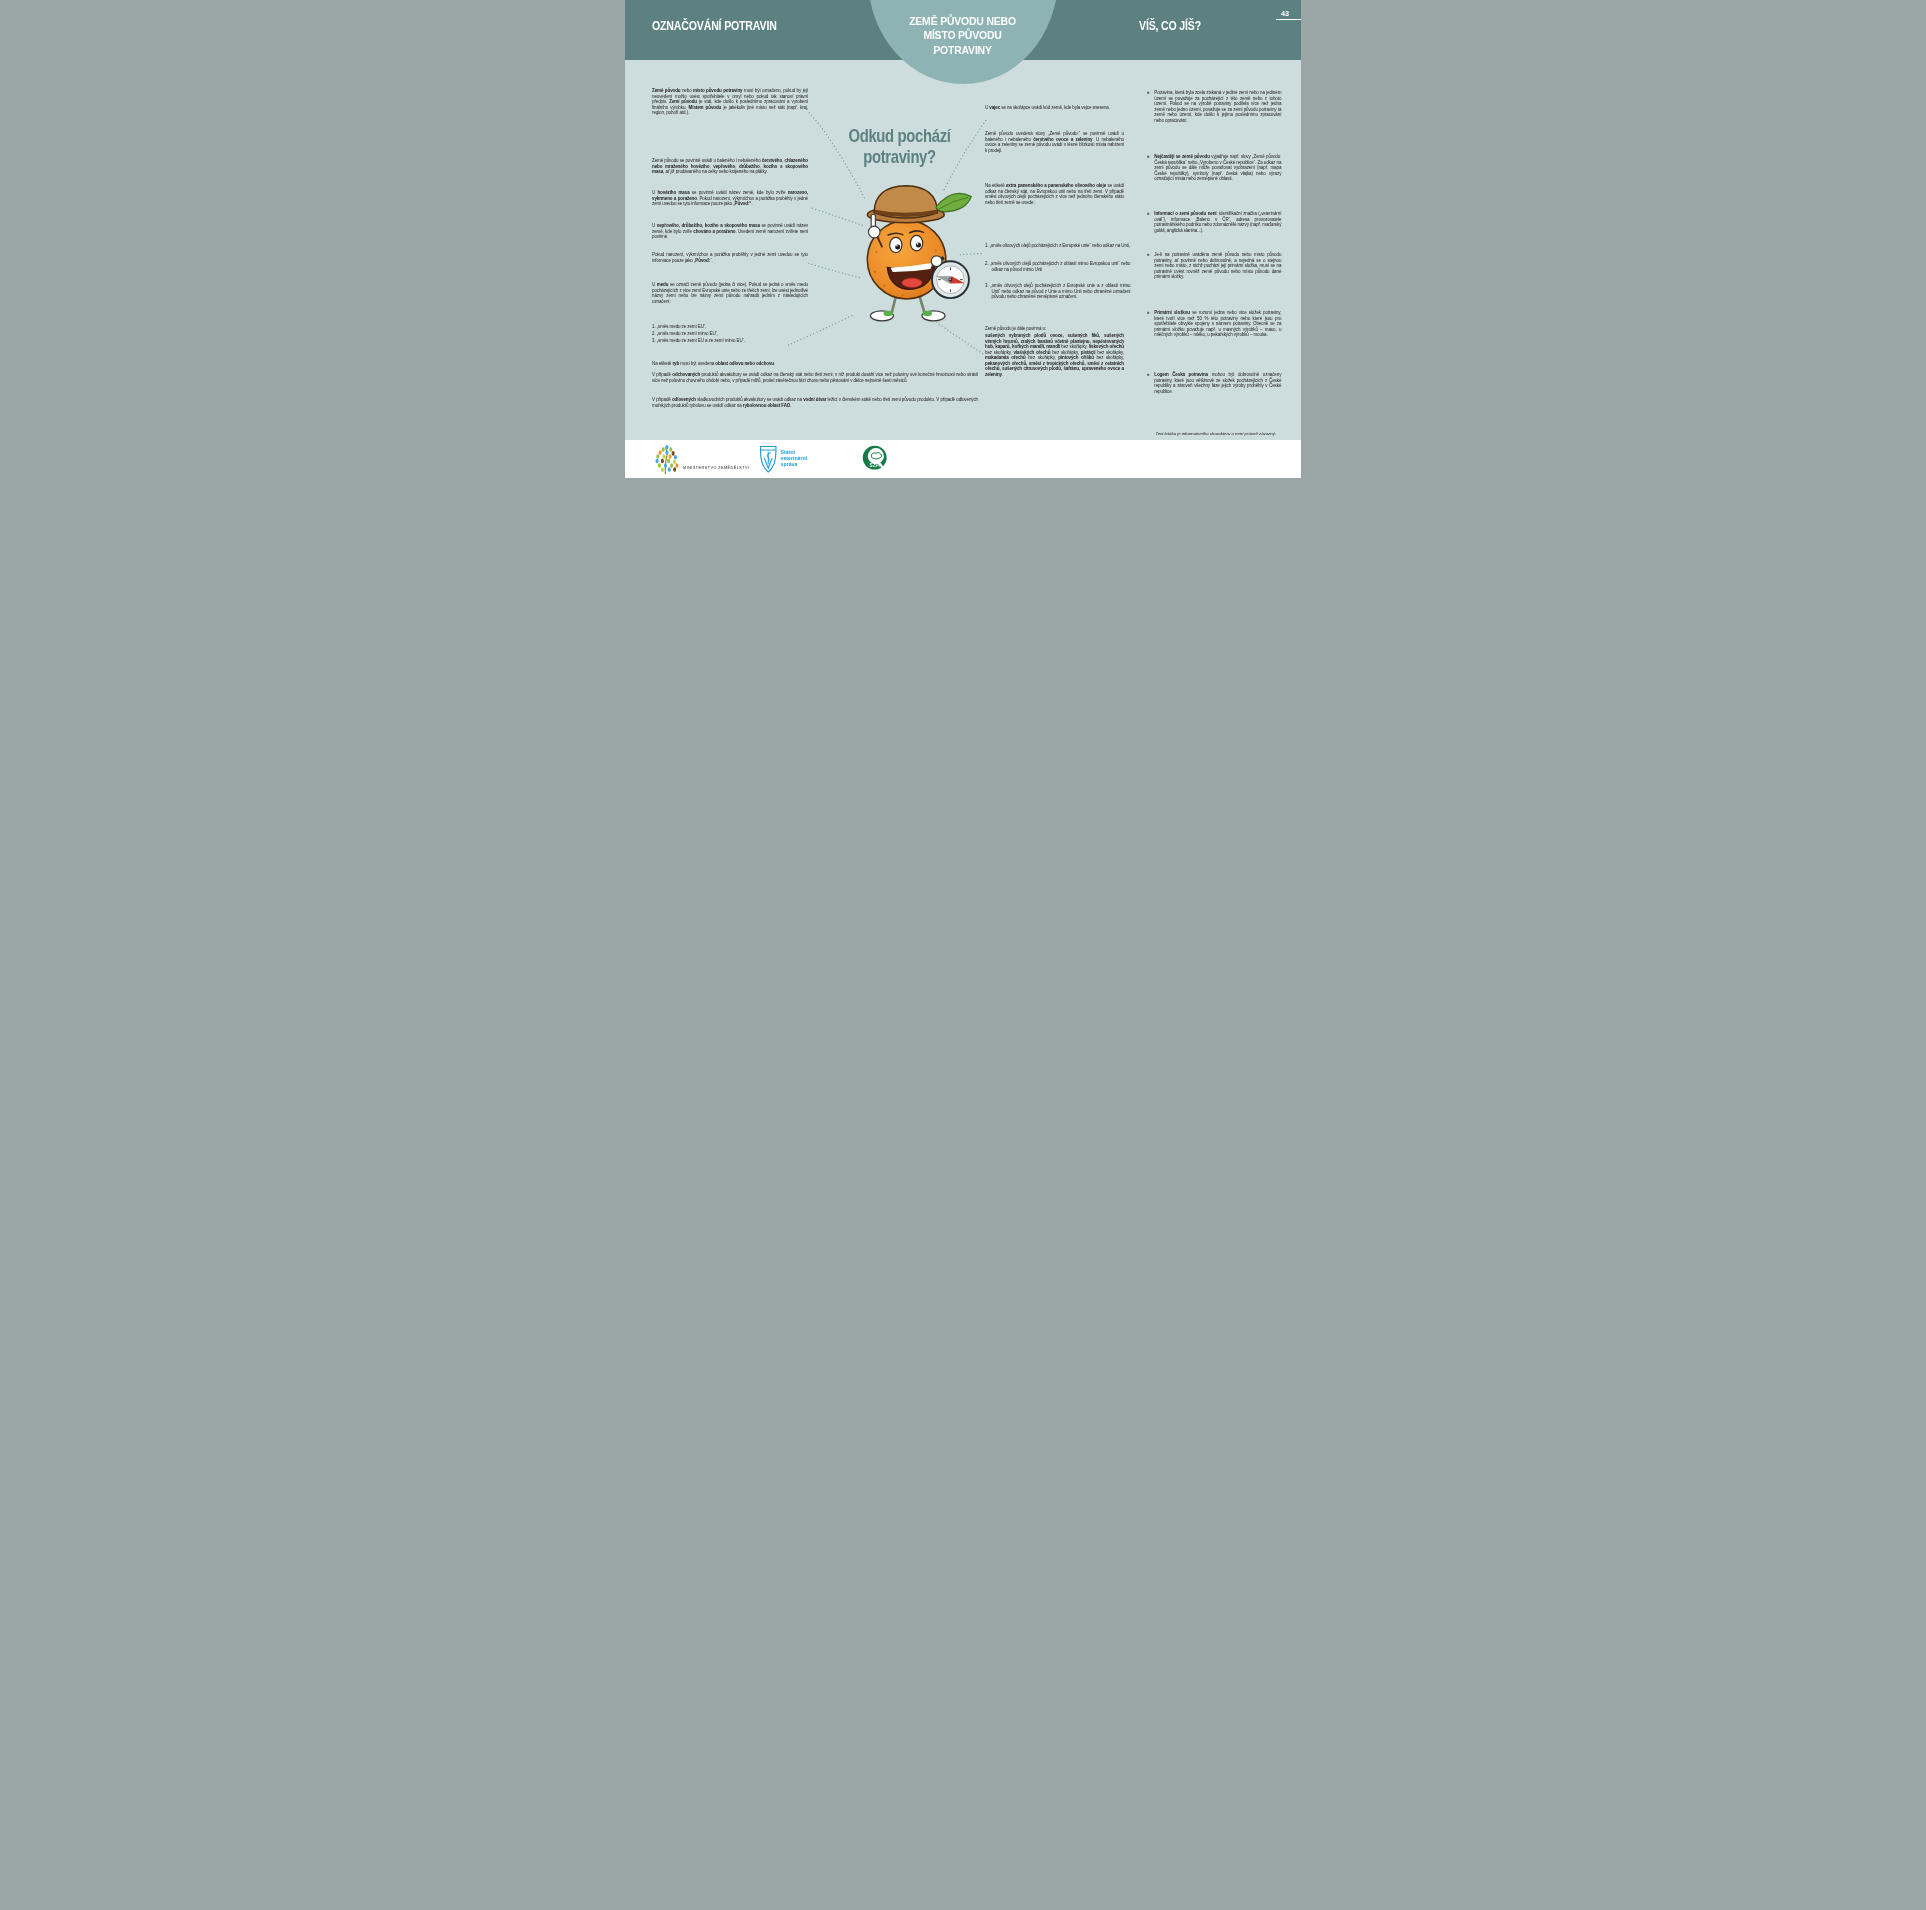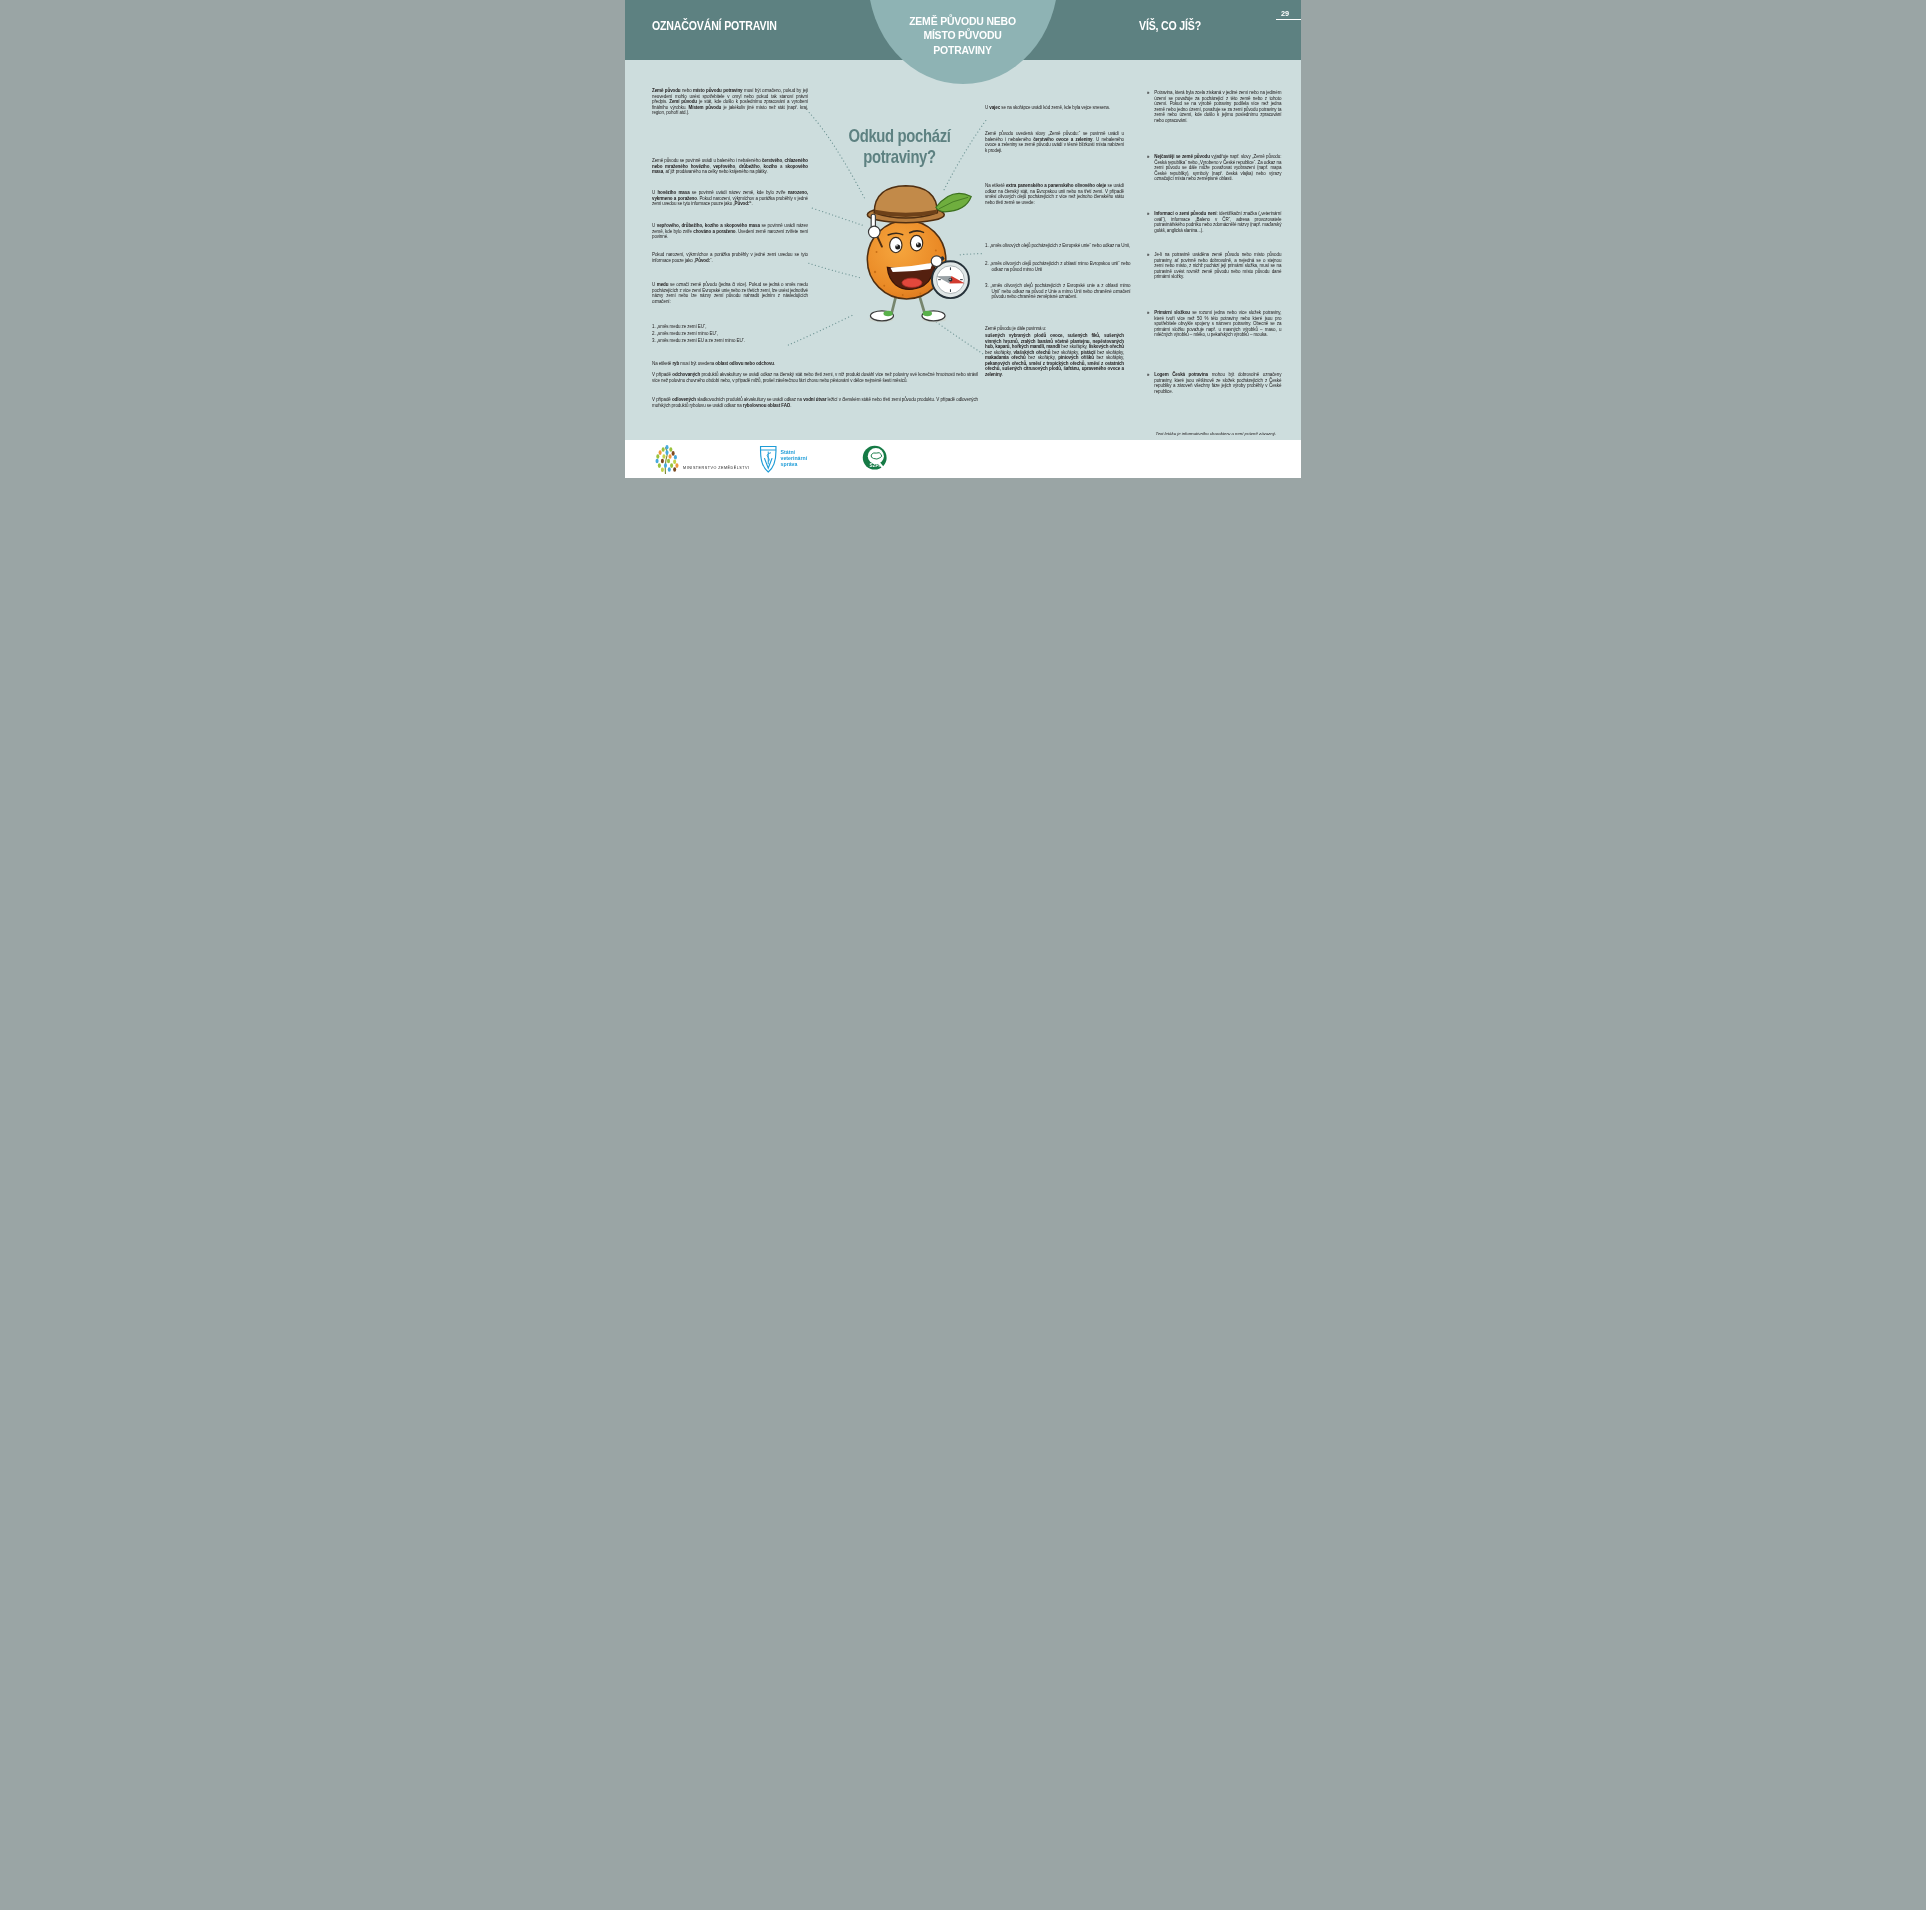--- a/index.html
+++ b/index.html
@@ -35,21 +35,21 @@
 </style>
 </head>
 <body>
 
 <div class="page">
 
   <div class="band"></div>
   <div class="ellipse"></div>
   <div class="h-title h-left">OZNAČOVÁNÍ POTRAVIN</div>
   <div class="h-title h-right">VÍŠ, CO JÍŠ?</div>
-  <div class="pageno">29</div>
+  <div class="pageno">43</div>
   <div class="pagerule"></div>
   <div class="c-title">
     <div>ZEMĚ PŮVODU NEBO</div>
     <div>MÍSTO PŮVODU</div>
     <div>POTRAVINY</div>
   </div>
 
   <svg class="overlay" width="676" height="478" viewBox="0 0 1754 1240">
     <g fill="none" stroke="#6f9595" stroke-width="3.2" stroke-linecap="round" stroke-dasharray="0.1 9">
       <path d="M478 292 Q540 360 622 515"></path>

